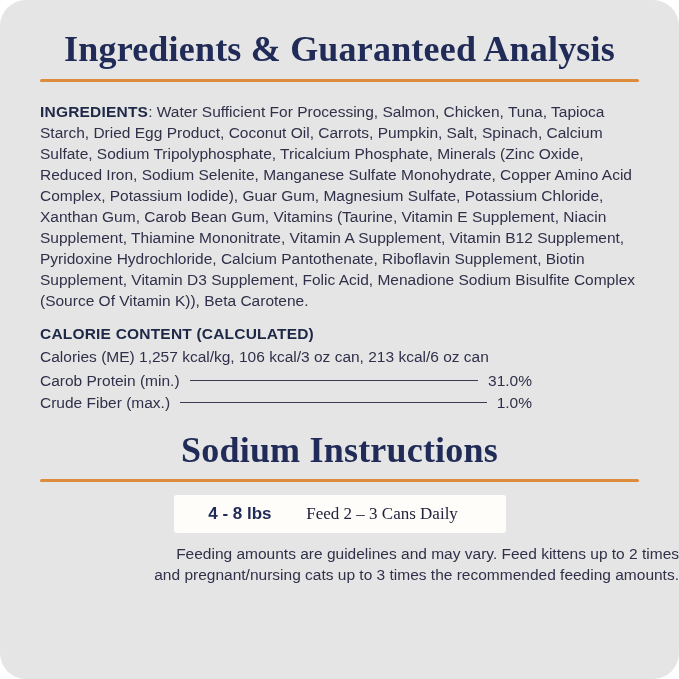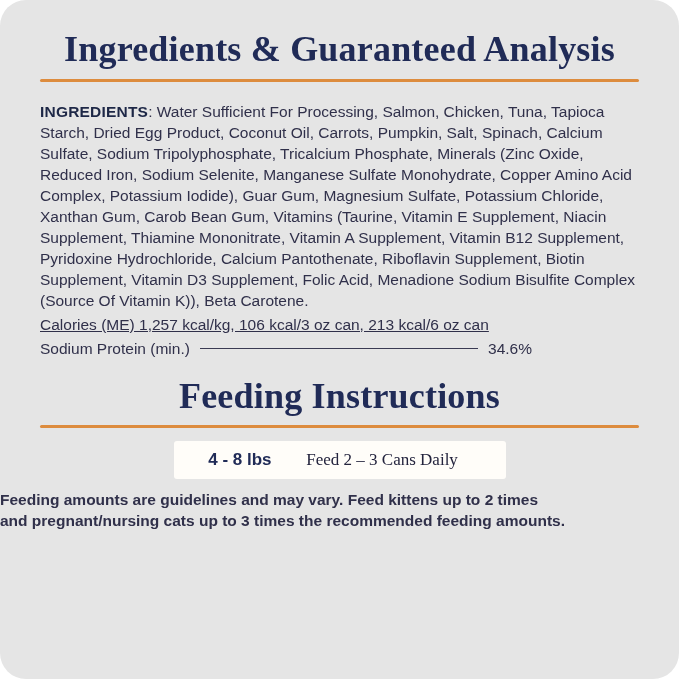--- a/index.html
+++ b/index.html
@@ -40,21 +40,21 @@
     margin: 19px 38px 0 40px;
   }
   .ingredients b { color: #1d2746; letter-spacing: 0.2px; text-align: center; }
   .sub-head {
     color: #1d2746;
     font-size: 15.5px;
     font-weight: 700;
     letter-spacing: 0.2px;
     margin: 14px 38px 0 40px;
   }
-  .calorie-line { margin: 3px 38px 0 40px; text-decoration: underline; }
+  .calorie-line { margin: 3px 38px 0 40px; }
   .analysis-table {
     margin: 3px 0 0 40px;
     width: 492px;
   }
   .analysis-row {
     display: flex;
     align-items: baseline;
     line-height: 22px;
   }
   .leader-line {
@@ -84,44 +84,50 @@
     white-space: nowrap;
   }
   .feed-amount {
     flex: 1;
     font-size: 17px;
     color: #23233d;
     white-space: nowrap;
     font-family: Liberation Serif, serif;
   }
   .note { margin-top: 7px; }
-  .note-line { text-align: left; font-weight: bold; }
+  .note-line { text-align: right; }
 </style>
 </head>
 <body>
 
 <div class="label-card">
 
   <h1 class="big-title">Ingredients &amp; Guaranteed Analysis</h1>
   <div class="rule"></div>
 
   <p class="ingredients"><b>INGREDIENTS</b><span>: Water Sufficient For Processing, Salmon, Chicken, Tuna, Tapioca Starch, Dried Egg Product, Coconut Oil, Carrots, Pumpkin, Salt, Spinach, Calcium Sulfate, Sodium Tripolyphosphate, Tricalcium Phosphate, Minerals (Zinc Oxide, Reduced Iron, Sodium Selenite, Manganese Sulfate Monohydrate, Copper Amino Acid Complex, Potassium Iodide), Guar Gum, Magnesium Sulfate, Potassium Chloride, Xanthan Gum, Carob Bean Gum, Vitamins (Taurine, Vitamin E Supplement, Niacin Supplement, Thiamine Mononitrate, Vitamin A Supplement, Vitamin B12 Supplement, Pyridoxine Hydrochloride, Calcium Pantothenate, Riboflavin Supplement, Biotin Supplement, Vitamin D3 Supplement, Folic Acid, Menadione Sodium Bisulfite Complex (Source Of Vitamin K)), Beta Carotene.</span></p>
 
+  <h2 class="sub-head">CALORIE CONTENT (CALCULATED)</h2>
   <p class="calorie-line">Calories (ME) 1,257 kcal/kg, 106 kcal/3 oz can, 213 kcal/6 oz can</p>
 
 
   <div class="analysis-table">
     <div class="analysis-row">
-      <span class="analysis-label">Sodium Protein (min.)</span>
+      <span class="analysis-label">Carob Protein (min.)</span>
       <span class="leader-line"></span>
-      <span class="analysis-value">34.6%</span>
+      <span class="analysis-value">31.0%</span>
+    </div>
+    <div class="analysis-row">
+      <span class="analysis-label">Crude Fiber (max.)</span>
+      <span class="leader-line"></span>
+      <span class="analysis-value">1.0%</span>
     </div>
   </div>
 
-  <h1 class="big-title feeding-title">Feeding Instructions</h1>
+  <h1 class="big-title feeding-title">Sodium Instructions</h1>
   <div class="rule"></div>
 
   <div class="feed-rows">
     <div class="feed-row">
       <span class="feed-weight">4 - 8 lbs</span>
       <span class="feed-amount">Feed 2 – 3 Cans Daily</span>
     </div>
   </div>
 
   <div class="note">

